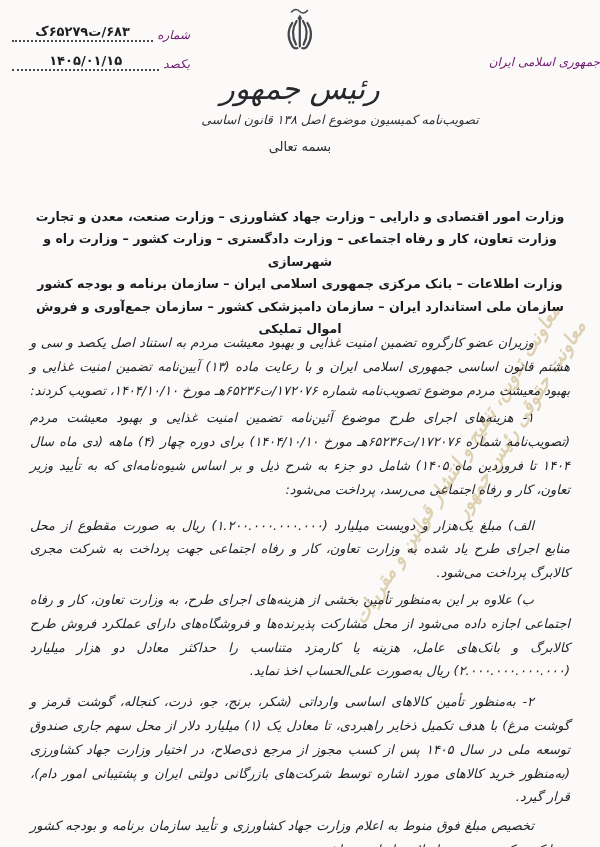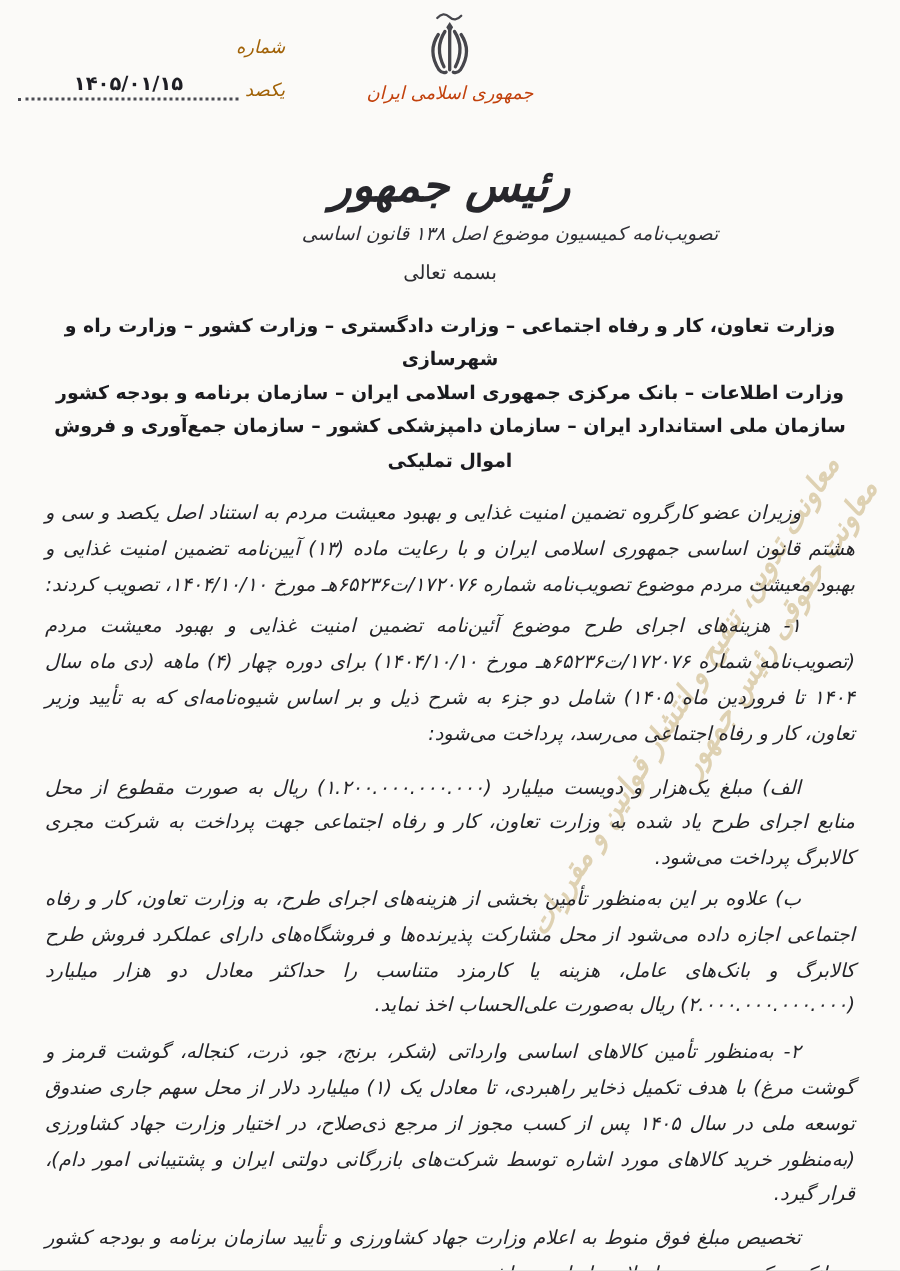--- a/index.html
+++ b/index.html
@@ -27,39 +27,39 @@
   .watermark div{
     font-style:italic;font-weight:bold;
     font-size:19px;line-height:30px;
     letter-spacing:1px;
   }
 
   
   .stamp{position:absolute;top:24px;left:12px;width:178px;}
   .stamp-row{display:flex;align-items:flex-end;margin-bottom:11px;}
   .stamp-label{
-    font-size:12px;font-style:italic;color:#a16207;
+    font-size:12px;font-style:italic;color:#701a75;
     padding-left:4px;flex:0 0 auto;
   }
   .stamp-value{
     flex:1 1 auto;
     font-size:13px;font-weight:bold;color:#1e1e24;
     text-align:center;
     border-bottom:2px dotted #4a4a52;
     padding-bottom:1px;
     white-space:nowrap;
   }
 
   
   .letterhead{position:absolute;top:6px;left:0;right:0;text-align:center;}
   .emblem{display:block;margin:0 auto;}
-  .country{font-size:12px;font-style:italic;color:#c2410c;margin-top:2px;letter-spacing:.5px;}
+  .country{font-size:12px;font-style:italic;color:#701a75;margin-top:2px;letter-spacing:.5px;text-align:right;}
   .office{
-    font-size:30px;font-weight:bold;font-style:italic;
-    line-height:40px;letter-spacing:-1px;color:#27272c;margin-top:36px;
+    font-size:30px;font-weight:normal;font-style:italic;
+    line-height:40px;letter-spacing:-1px;color:#27272c;
   }
   .doc-type{
     font-size:12.5px;font-style:italic;color:#303036;
     margin-top:3px;transform:translateX(40px);
   }
   .basmala{font-size:13px;color:#2c2c31;margin-top:12px;}
   .salawat{font-size:11.5px;color:#2c2c31;margin-top:3px;}
 
   
   .recipients{
@@ -87,20 +87,21 @@
 <div class="page">
 
   <div class="watermark">
     <div style="color:#c3a96f">معاونت تدوین، تنقیح و انتشار قوانین و مقررات</div>
     <div style="color:#c3a96f">معاونت حقوقی رئیس جمهور</div>
   </div>
 
   <div class="stamp">
     <div class="stamp-row">
       <span class="stamp-label">شماره</span>
+      <span class="stamp-value">۶۸۳/ت۶۵۲۷۹ک</span>
     </div>
     <div class="stamp-row">
       <span class="stamp-label">یکصد</span>
       <span class="stamp-value">۱۴۰۵/۰۱/۱۵</span>
     </div>
   </div>
 
   <div class="letterhead">
     <span>
       <svg class="emblem" width="40" height="47" viewBox="0 0 40 47" aria-hidden="true">
@@ -115,20 +116,21 @@
         <path d="M19.8 8.6 l2.3 3.6 -2.3 3.6 -2.3 -3.6 Z" fill="#46464c"></path>
       </svg>
     </span>
     <div class="country">جمهوری اسلامی ایران</div>
     <div class="office">رئیس جمهور</div>
     <div class="doc-type">تصویب‌نامه کمیسیون موضوع اصل ۱۳۸ قانون اساسی</div>
     <div class="basmala">بسمه تعالی</div>
   </div>
 
   <div class="recipients">
+    <div>وزارت امور اقتصادی و دارایی – وزارت جهاد کشاورزی – وزارت صنعت، معدن و تجارت</div>
     <div>وزارت تعاون، کار و رفاه اجتماعی – وزارت دادگستری – وزارت کشور – وزارت راه و شهرسازی</div>
     <div>وزارت اطلاعات – بانک مرکزی جمهوری اسلامی ایران – سازمان برنامه و بودجه کشور</div>
     <div>سازمان ملی استاندارد ایران – سازمان دامپزشکی کشور – سازمان جمع‌آوری و فروش اموال تملیکی</div>
   </div>
 
   <div class="body">
     <p>وزیران عضو کارگروه تضمین امنیت غذایی و بهبود معیشت مردم به استناد اصل یکصد و سی و هشتم قانون اساسی جمهوری اسلامی ایران و با رعایت ماده (۱۳) آیین‌نامه تضمین امنیت غذایی و بهبود معیشت مردم موضوع تصویب‌نامه شماره ۱۷۲۰۷۶/ت۶۵۲۳۶هـ مورخ ۱۴۰۴/۱۰/۱۰، تصویب کردند:</p>
     <p class="g8">۱- هزینه‌های اجرای طرح موضوع آئین‌نامه تضمین امنیت غذایی و بهبود معیشت مردم (تصویب‌نامه شماره ۱۷۲۰۷۶/ت۶۵۲۳۶هـ مورخ ۱۴۰۴/۱۰/۱۰) برای دوره چهار (۴) ماهه (دی ماه سال ۱۴۰۴ تا فروردین ماه ۱۴۰۵) شامل دو جزء به شرح ذیل و بر اساس شیوه‌نامه‌ای که به تأیید وزیر تعاون، کار و رفاه اجتماعی می‌رسد، پرداخت می‌شود:</p>
     <p class="g2">الف) مبلغ یک‌هزار و دویست میلیارد (۱.۲۰۰.۰۰۰.۰۰۰.۰۰۰) ریال به صورت مقطوع از محل منابع اجرای طرح یاد شده به وزارت تعاون، کار و رفاه اجتماعی جهت پرداخت به شرکت مجری کالابرگ پرداخت می‌شود.</p>
     <p class="g3">ب) علاوه بر این به‌منظور تأمین بخشی از هزینه‌های اجرای طرح، به وزارت تعاون، کار و رفاه اجتماعی اجازه داده می‌شود از محل مشارکت پذیرنده‌ها و فروشگاه‌های دارای عملکرد فروش طرح کالابرگ و بانک‌های عامل، هزینه یا کارمزد متناسب را حداکثر معادل دو هزار میلیارد (۲.۰۰۰.۰۰۰.۰۰۰.۰۰۰) ریال به‌صورت علی‌الحساب اخذ نماید.</p>

